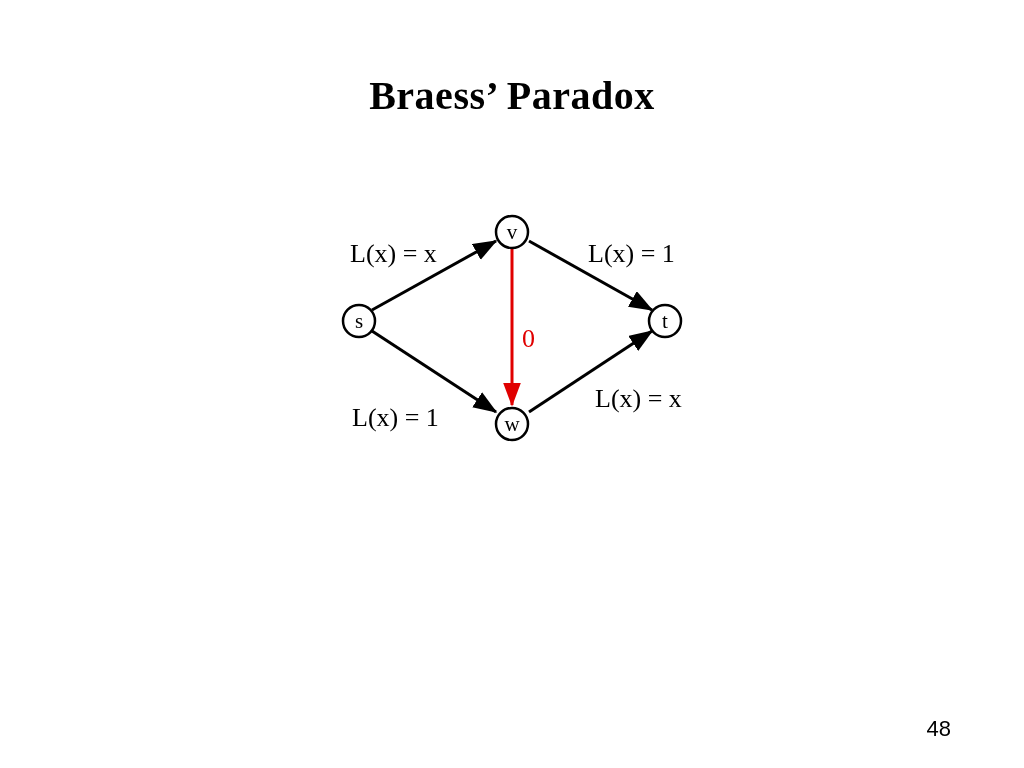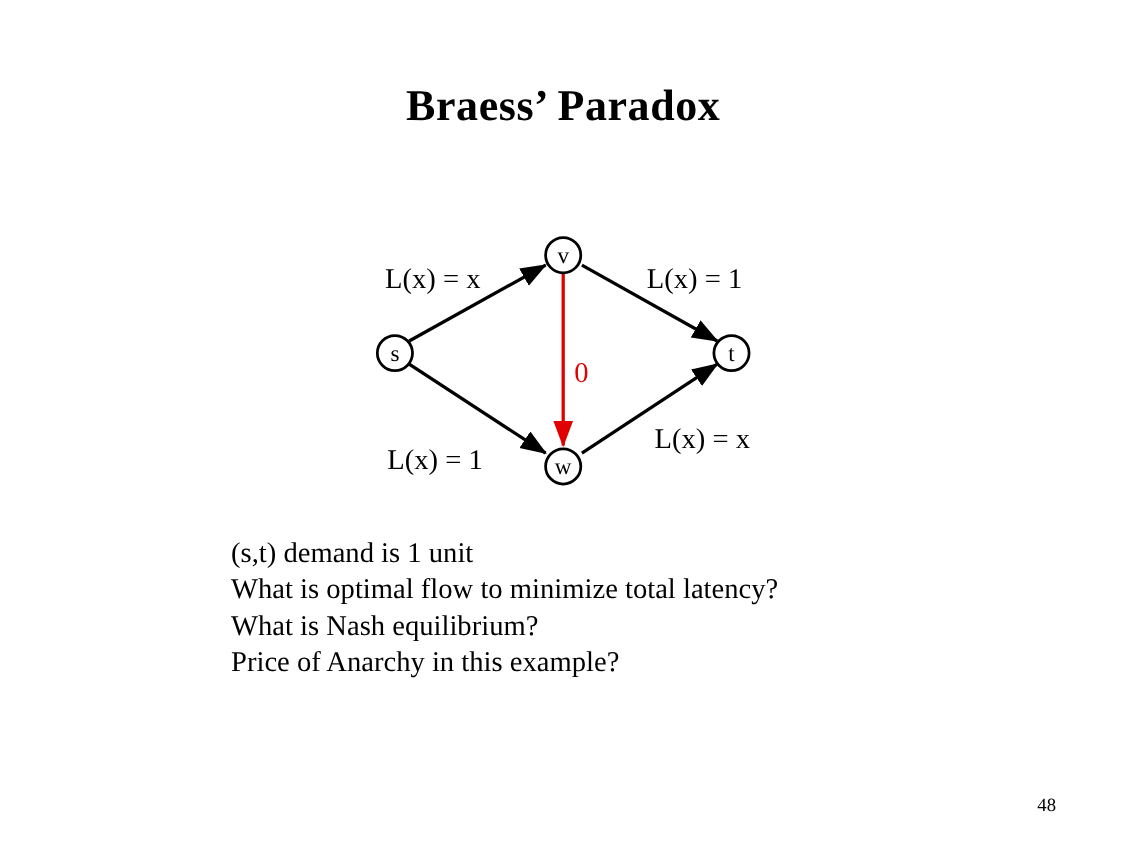--- a/index.html
+++ b/index.html
@@ -67,24 +67,24 @@
     width: 740px;
     font-family: "Liberation Serif", serif;
     font-size: 26px;
     line-height: 33px;
   }
   .questions div {
     white-space: nowrap;
   }
   .page-number {
     position: absolute;
-    right: 64px;
+    right: 73px;
     bottom: 26px;
-    font-family: Liberation Serif, serif;
-    font-size: 17px;
+    font-family: Liberation Sans, sans-serif;
+    font-size: 22px;
   }
 </style>
 </head>
 <body>
 
 <div id="slide">
 
   <div class="title">Braess’ Paradox</div>
 
   <div class="diagram">
@@ -115,22 +115,16 @@
     <span class="node-label" style="left:167px; top:214px;">w</span>
     <span class="node-label" style="left:320px; top:111px;">t</span>
 
     <span class="edge-label" style="left:20px; top:23px;">L(x) = x</span>
     <span class="edge-label" style="left:258px; top:23px;">L(x) = 1</span>
     <span class="edge-label" style="left:22px; top:187px;">L(x) = 1</span>
     <span class="edge-label" style="left:265px; top:168px;">L(x) = x</span>
     <span class="edge-label red" style="left:192px; top:108px;">0</span>
   </div>
 
-  <div class="questions">
-    <div>(s,t) demand is 1 unit</div>
-    <div>What is optimal flow to minimize total latency?</div>
-    <div>What is Nash equilibrium?</div>
-    <div>Price of Anarchy in this example?</div>
-  </div>
 
   <div class="page-number">48</div>
 
 </div>
 
 </body></html>

